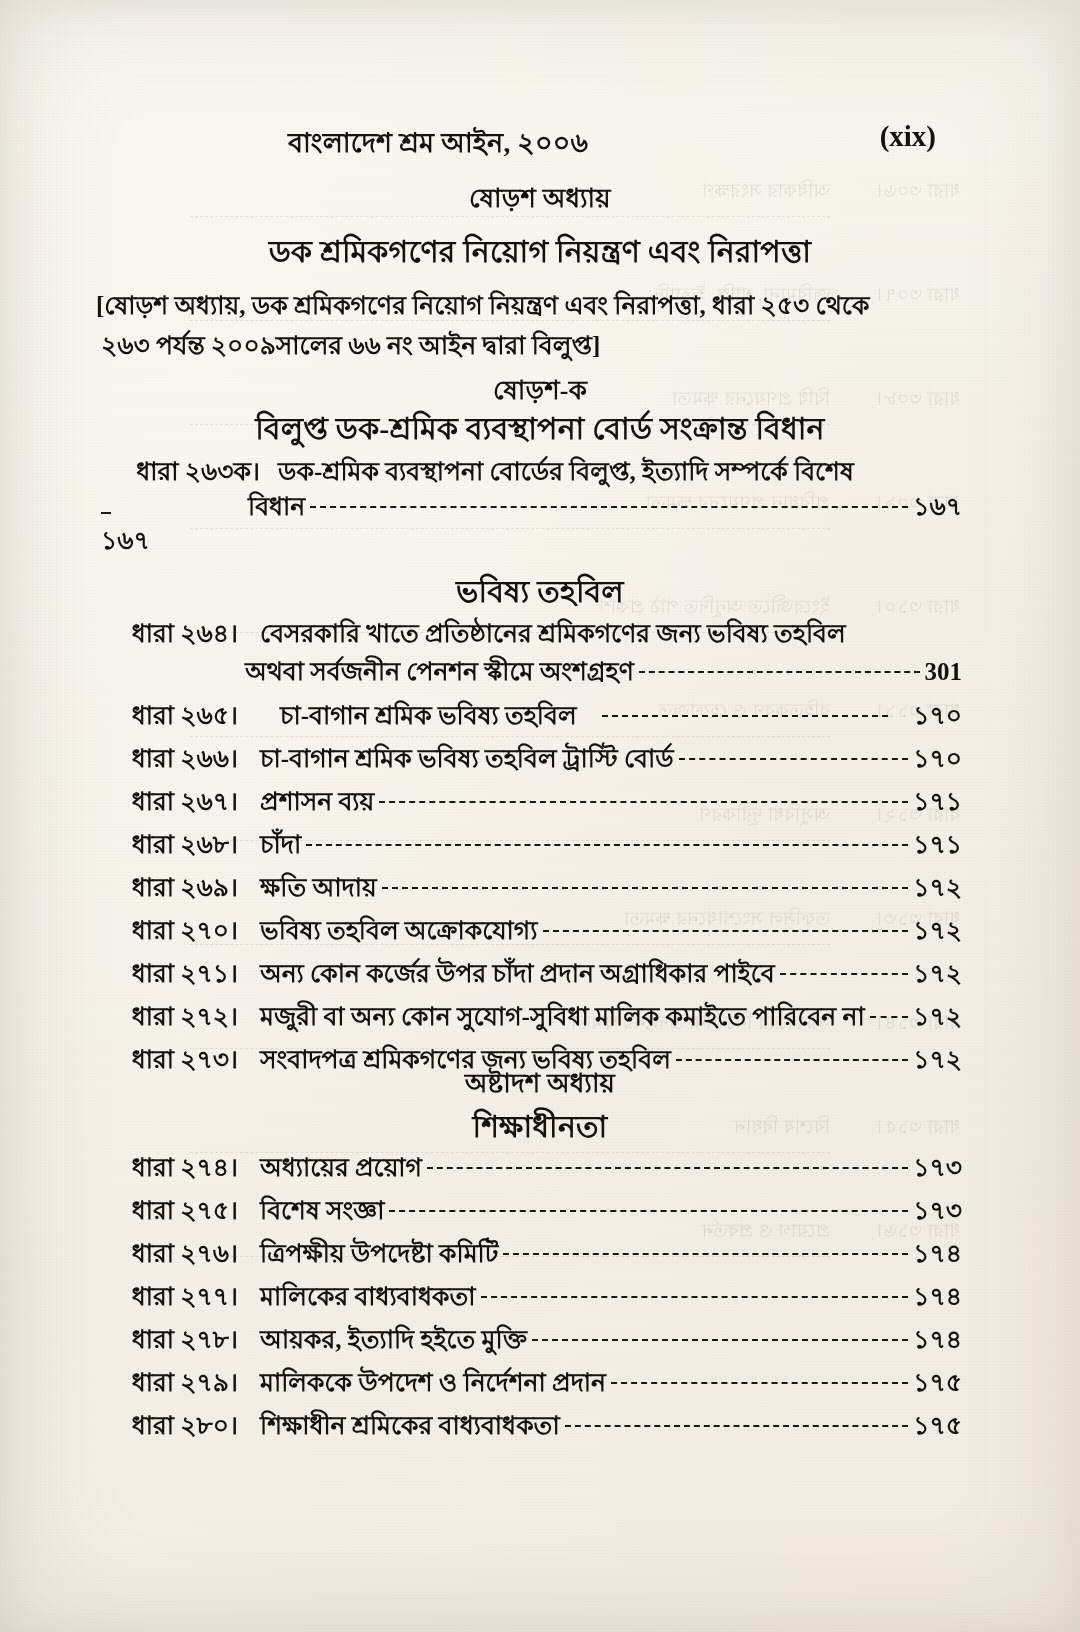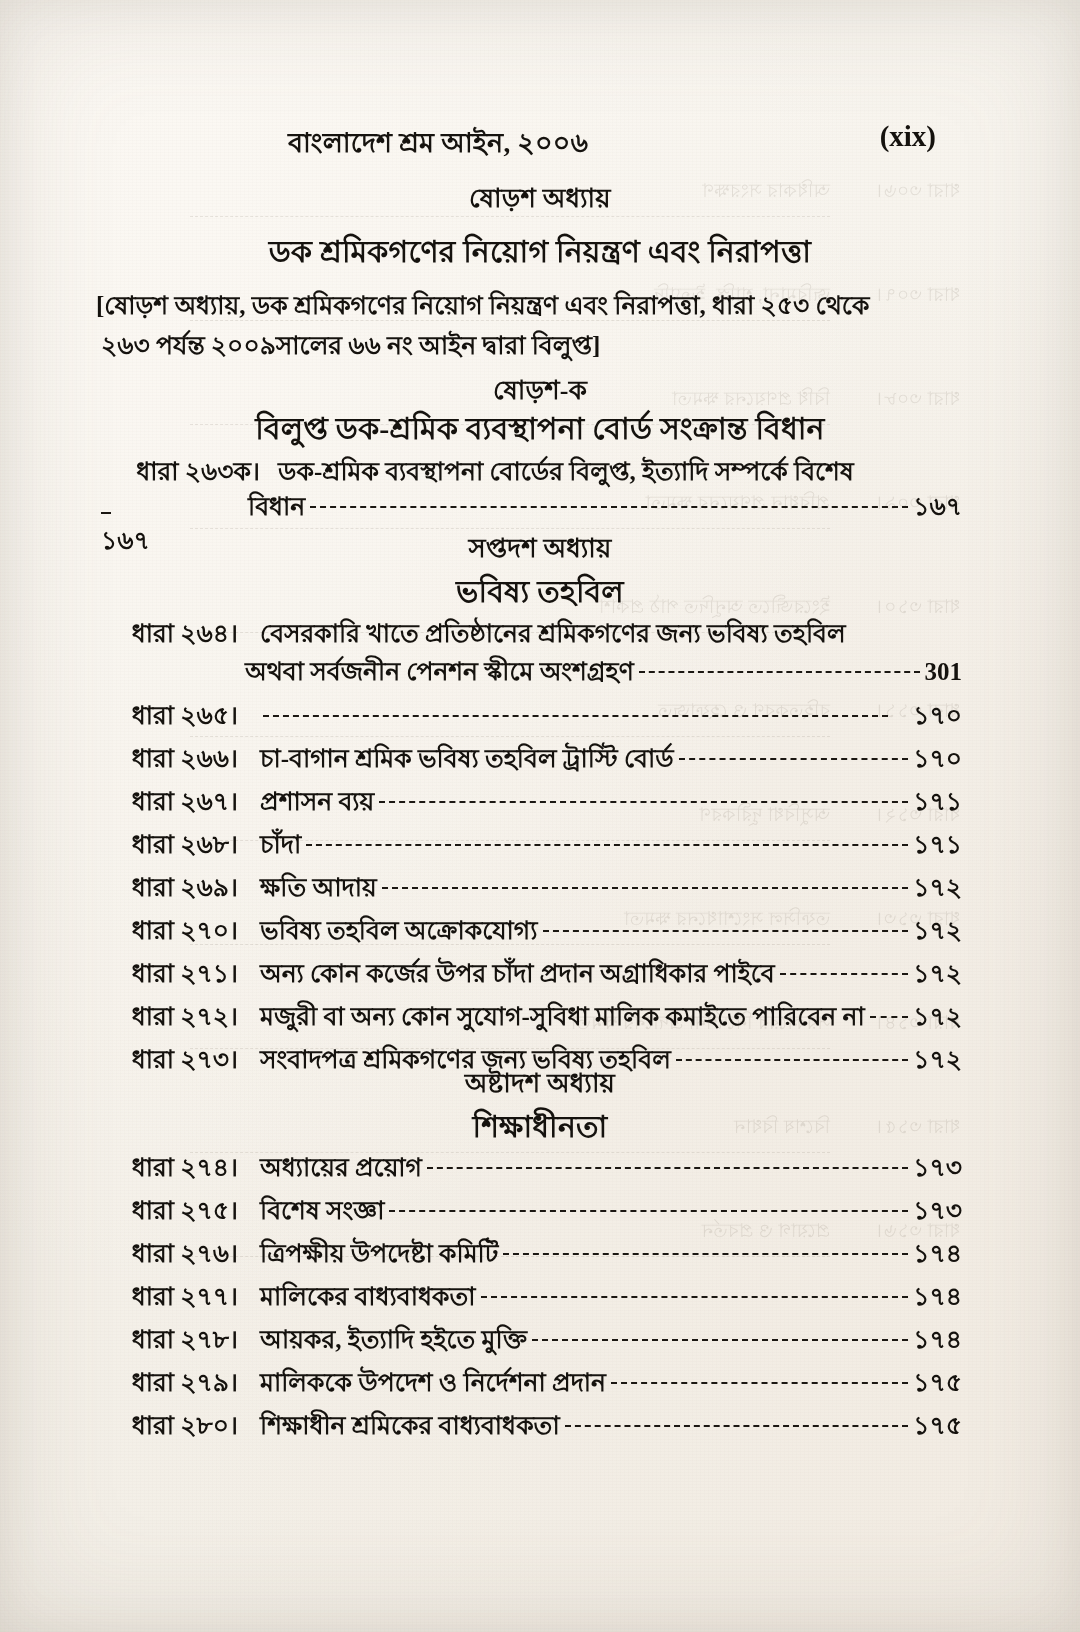--- a/index.html
+++ b/index.html
@@ -149,36 +149,36 @@
   <div class="row" style="left:110px;top:452px;width:852px">
     <span class="sec" style="flex:0 0 150px">ধারা ২৬৩ক।</span>
     <span class="ttl" style="margin-left:18px">ডক-শ্রমিক ব্যবস্থাপনা বোর্ডের বিলুপ্ত, ইত্যাদি সম্পর্কে বিশেষ</span>
   </div>
   <div class="cont2" style="left:248px;top:487px;width:714px">
     <span class="ttl">বিধান</span>
     <span class="lead"></span>
     <span class="pg">১৬৭</span>
   </div>
 
-  <div class="ctr chap-sm" style="top:528px">সপ্তদশ অধ্যায়</div>
   <div class="ctr chap-lg" style="top:568px">ভবিষ্য তহবিল</div>
 
   <div class="row" style="left:110px;top:614px;width:852px">
     <span class="sec" style="flex:0 0 128px">ধারা ২৬৪।</span>
     <span class="ttl" style="margin-left:22px">বেসরকারি  খাতে  প্রতিষ্ঠানের  শ্রমিকগণের  জন্য  ভবিষ্য  তহবিল</span>
   </div>
   <div class="cont2" style="left:245px;top:652px;width:717px">
     <span class="ttl">অথবা সর্বজনীন পেনশন স্কীমে অংশগ্রহণ</span>
     <span class="lead"></span>
     <span class="pg">301</span>
   </div>
 
   <div id="ch17-rows">
       <div class="row" style="left: 110px; width: 852px; top: 696px; gap: 20px;">
         <span class="sec" style="flex: 0 0 128px;">ধারা ২৬৫।</span>
+        <span class="ttl" style="margin-left: 22px;">চা-বাগান শ্রমিক ভবিষ্য তহবিল</span>
         <span class="lead"></span>
         <span class="pg">১৭০</span>
       </div>
       <div class="row" style="left: 110px; width: 852px; top: 739px;">
         <span class="sec" style="flex: 0 0 128px;">ধারা ২৬৬।</span>
         <span class="ttl" style="margin-left: 22px;">চা-বাগান শ্রমিক ভবিষ্য তহবিল ট্রাস্টি বোর্ড</span>
         <span class="lead"></span>
         <span class="pg">১৭০</span>
       </div>
       <div class="row" style="left: 110px; width: 852px; top: 782px;">

